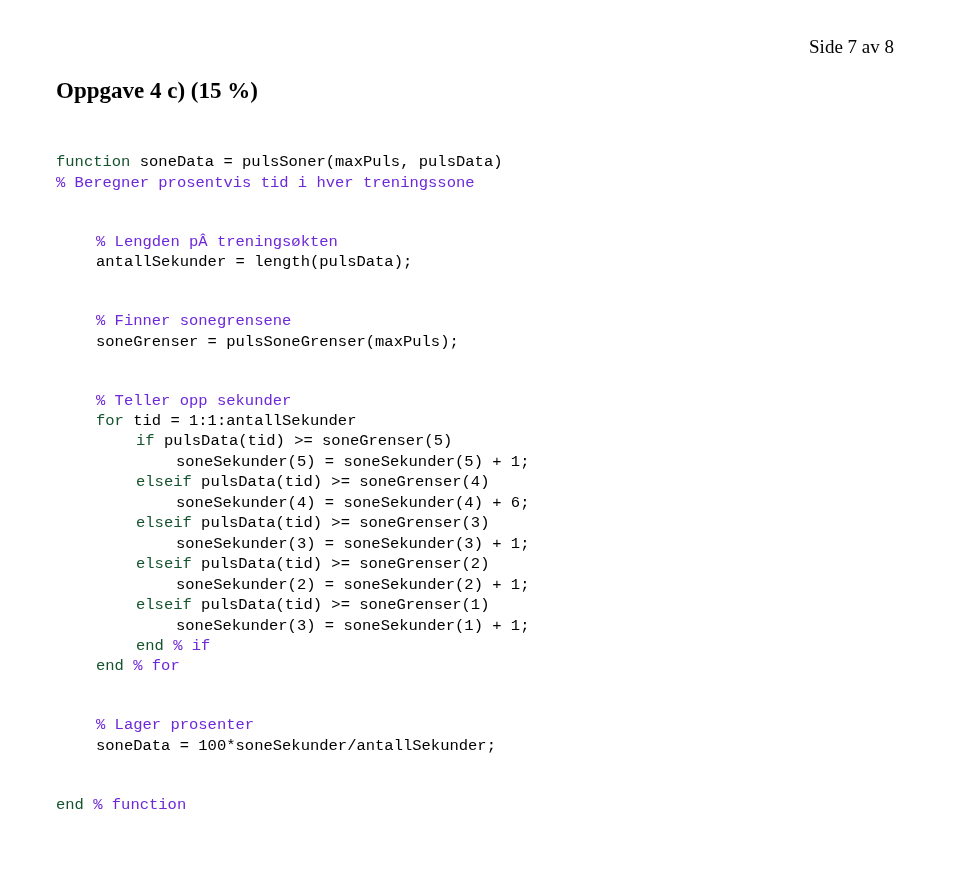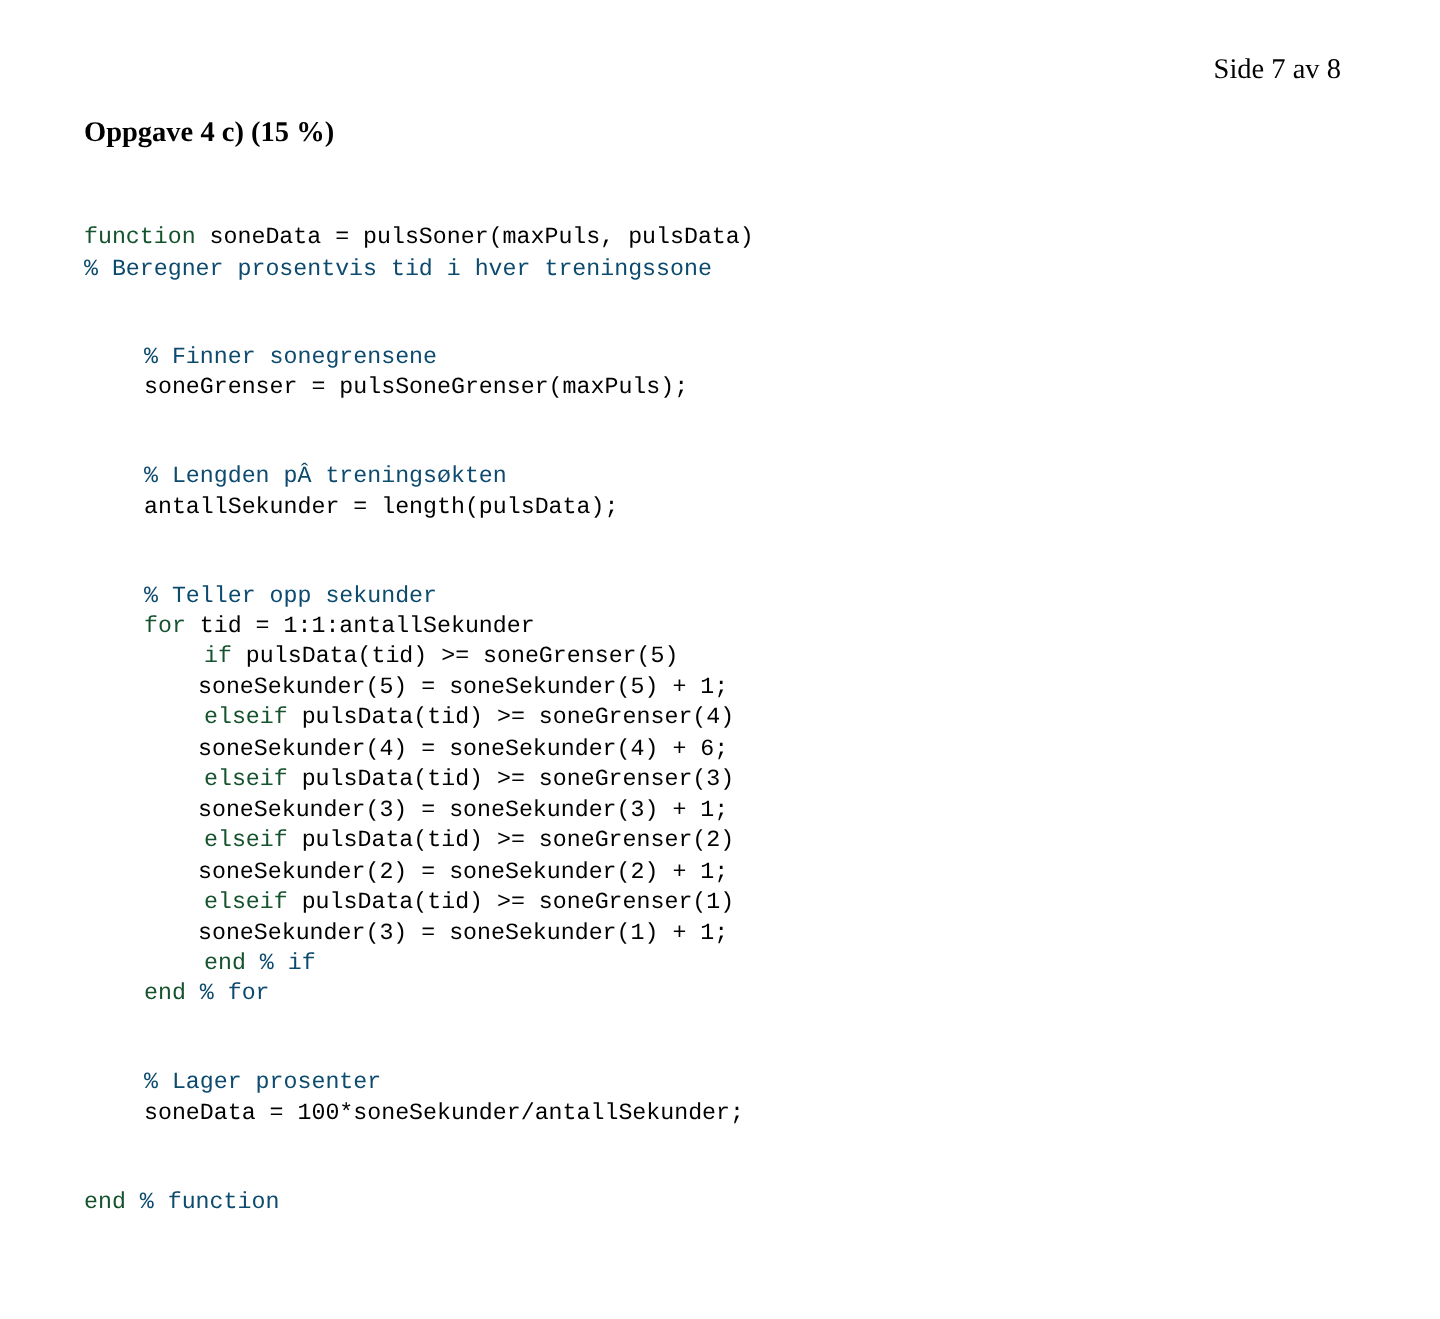--- a/index.html
+++ b/index.html
@@ -15,51 +15,51 @@
     padding: 32px 56px 40px 56px;
   }
   .page-num {
     text-align: right;
     font-size: 19px;
     margin: 4px 0 20px 0;
     padding-right: 10px;
   }
   .heading {
     font-weight: bold;
-    font-size: 19px;
+    font-size: 23px;
     margin: 4px 0 28px 0;
   }
   .code {
     font-family: "Courier New", Courier, monospace;
     font-size: 15.5px;
     line-height: 1.32;
     white-space: pre;
   }
   .kw   { color: #14532d; }  
-  .cm   { color: #0c4a6e; }  
+  .cm   { color: #6d28d9; }  
   .blk  { margin-bottom: 18px; }
   .ind1 { margin-left: 40px; }
-  .ind2 { margin-left: 36px; }
+  .ind2 { margin-left: 80px; }
 </style>
 </head>
 <body>
 
 <div class="page">
 
   <div class="page-num">Side 7 av 8</div>
 
   <div class="heading">Oppgave 4 c) (15 %)</div>
 
   <div class="code">
 <div class="blk"><span class="kw">function</span><span> soneData = pulsSoner(maxPuls, pulsData)</span>
 <span class="cm">% Beregner prosentvis tid i hver treningssone</span></div>
+<div class="blk ind1"><span class="cm">% Lengden pÂ treningsøkten</span>
+<span>antallSekunder = length(pulsData);</span></div>
 <div class="blk ind1"><span class="cm">% Finner sonegrensene</span>
 <span>soneGrenser = pulsSoneGrenser(maxPuls);</span></div>
-<div class="blk ind1"><span class="cm">% Lengden pÂ treningsøkten</span>
-<span>antallSekunder = length(pulsData);</span></div>
 <div class="blk ind1"><span class="cm">% Teller opp sekunder</span>
 <span class="kw">for</span><span> tid = 1:1:antallSekunder</span>
 <span class="ind1"><span class="kw">if</span><span> pulsData(tid) &gt;= soneGrenser(5)</span></span>
 <span class="ind2">soneSekunder(5) = soneSekunder(5) + 1;</span>
 <span class="ind1"><span class="kw">elseif</span><span> pulsData(tid) &gt;= soneGrenser(4)</span></span>
 <span class="ind2">soneSekunder(4) = soneSekunder(4) + 6;</span>
 <span class="ind1"><span class="kw">elseif</span><span> pulsData(tid) &gt;= soneGrenser(3)</span></span>
 <span class="ind2">soneSekunder(3) = soneSekunder(3) + 1;</span>
 <span class="ind1"><span class="kw">elseif</span><span> pulsData(tid) &gt;= soneGrenser(2)</span></span>
 <span class="ind2">soneSekunder(2) = soneSekunder(2) + 1;</span>

